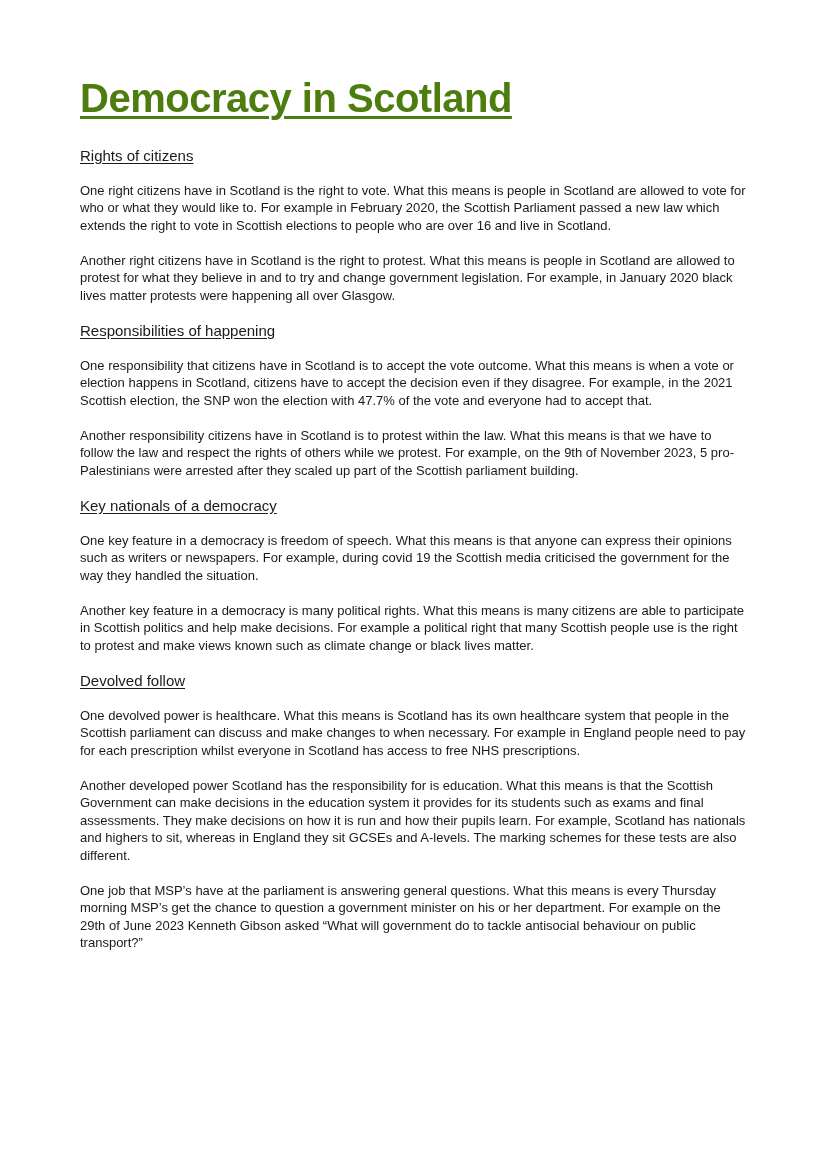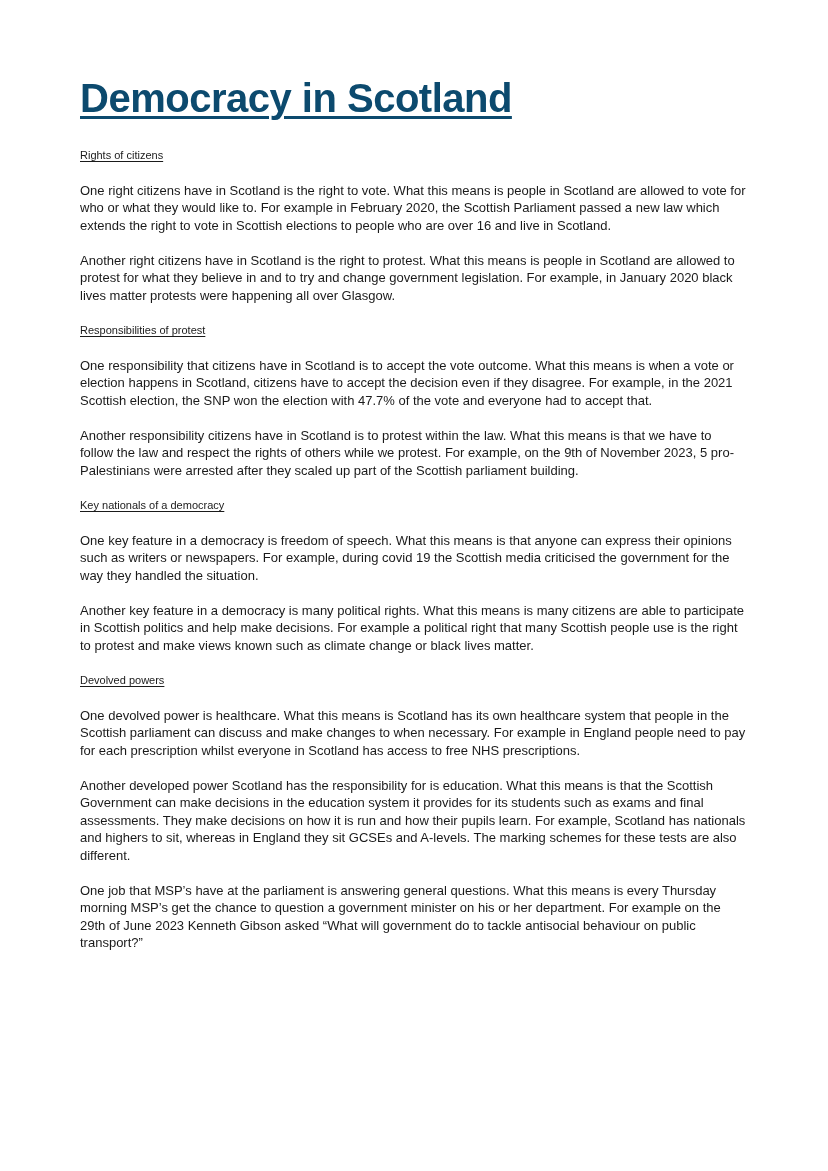--- a/index.html
+++ b/index.html
@@ -23,24 +23,24 @@
   }
   .doc-title {
     font-size: 40px;
     font-weight: bold;
     line-height: 1.12;
     letter-spacing: -0.5px;
     text-decoration: underline;
     text-decoration-thickness: 3px;
     text-underline-offset: 4px;
     margin: 0 0 26px 0;
-    color: #0c4a6e;
+    color: #4d7c0f;
   }
   .section-heading {
-    font-size: 11px;
+    font-size: 15px;
     font-weight: normal;
     line-height: 17.5px;
     text-decoration: underline;
     text-underline-offset: 2px;
     margin: 0 0 17.5px 0;
   }
   .para {
     font-size: 13px;
     line-height: 17.5px;
     margin: 0 0 17.5px 0;
@@ -53,33 +53,33 @@
 
   <h1 class="doc-title">Democracy in Scotland</h1>
 
   <div>
     <h2 class="section-heading">Rights of citizens</h2>
     <p class="para">One right citizens have in Scotland is the right to vote. What this means is people in Scotland are allowed to vote for who or what they would like to. For example in February 2020, the Scottish Parliament passed a new law which extends the right to vote in Scottish elections to people who are over 16 and live in Scotland.</p>
     <p class="para">Another right citizens have in Scotland is the right to protest. What this means is people in Scotland are allowed to protest for what they believe in and to try and change government legislation. For example, in January 2020 black lives matter protests were happening all over Glasgow.</p>
   </div>
 
   <div>
-    <h2 class="section-heading">Responsibilities of protest</h2>
+    <h2 class="section-heading">Responsibilities of happening</h2>
     <p class="para">One responsibility that citizens have in Scotland is to accept the vote outcome. What this means is when a vote or election happens in Scotland, citizens have to accept the decision even if they disagree. For example, in the 2021 Scottish election, the SNP won the election with 47.7% of the vote and everyone had to accept that.</p>
     <p class="para">Another responsibility citizens have in Scotland is to protest within the law. What this means is that we have to follow the law and respect the rights of others while we protest. For example, on the 9th of November 2023, 5 pro-Palestinians were arrested after they scaled up part of the Scottish parliament building.</p>
   </div>
 
   <div>
     <h2 class="section-heading">Key nationals of a democracy</h2>
     <p class="para">One key feature in a democracy is freedom of speech. What this means is that anyone can express their opinions such as writers or newspapers. For example, during covid 19 the Scottish media criticised the government for the way they handled the situation.</p>
     <p class="para">Another key feature in a democracy is many political rights. What this means is many citizens are able to participate in Scottish politics and help make decisions. For example a political right that many Scottish people use is the right to protest and make views known such as climate change or black lives matter.</p>
   </div>
 
   <div>
-    <h2 class="section-heading">Devolved powers</h2>
+    <h2 class="section-heading">Devolved follow</h2>
     <p class="para">One devolved power is healthcare. What this means is Scotland has its own healthcare system that people in the Scottish parliament can discuss and make changes to when necessary. For example in England people need to pay for each prescription whilst everyone in Scotland has access to free NHS prescriptions.</p>
     <p class="para">Another developed power Scotland has the responsibility for is education. What this means is that the Scottish Government can make decisions in the education system it provides for its students such as exams and final assessments. They make decisions on how it is run and how their pupils learn. For example, Scotland has nationals and highers to sit, whereas in England they sit GCSEs and A-levels. The marking schemes for these tests are also different.</p>
   </div>
 
   <div>
     <p class="para">One job that MSP’s have at the parliament is answering general questions. What this means is every Thursday morning MSP’s get the chance to question a government minister on his or her department. For example on the 29th of June 2023 Kenneth Gibson asked “What will government do to tackle antisocial behaviour on public transport?”</p>
   </div>
 
 </div>
 

